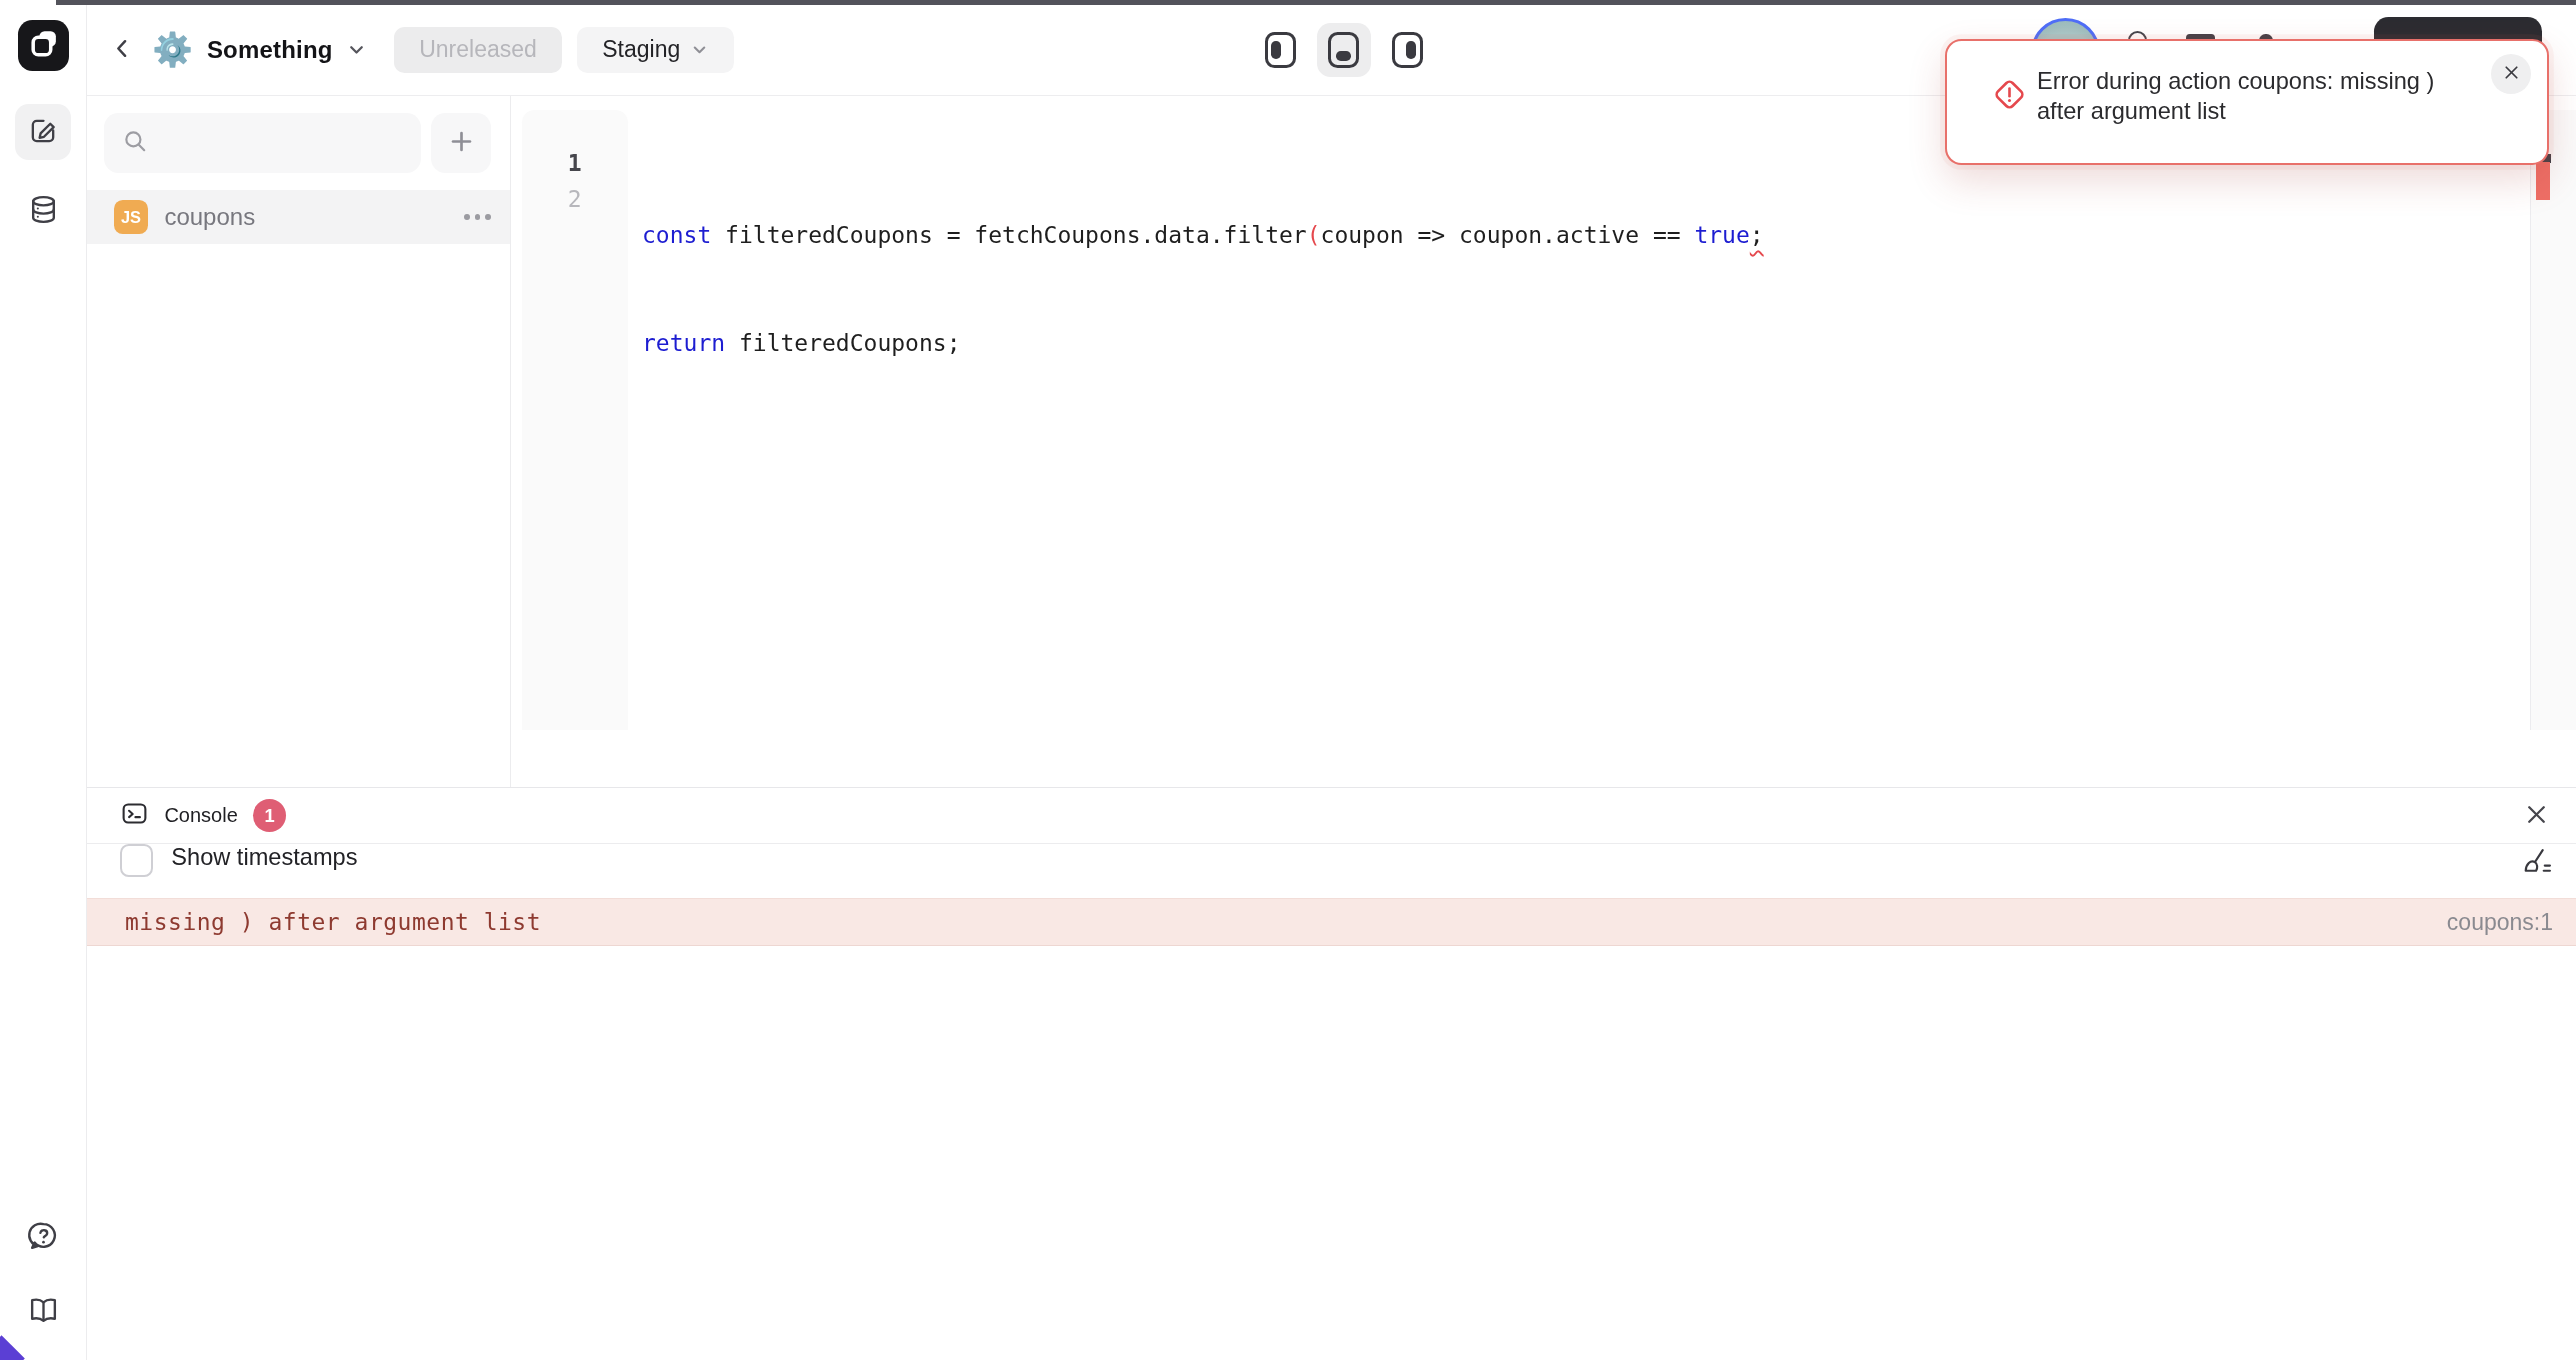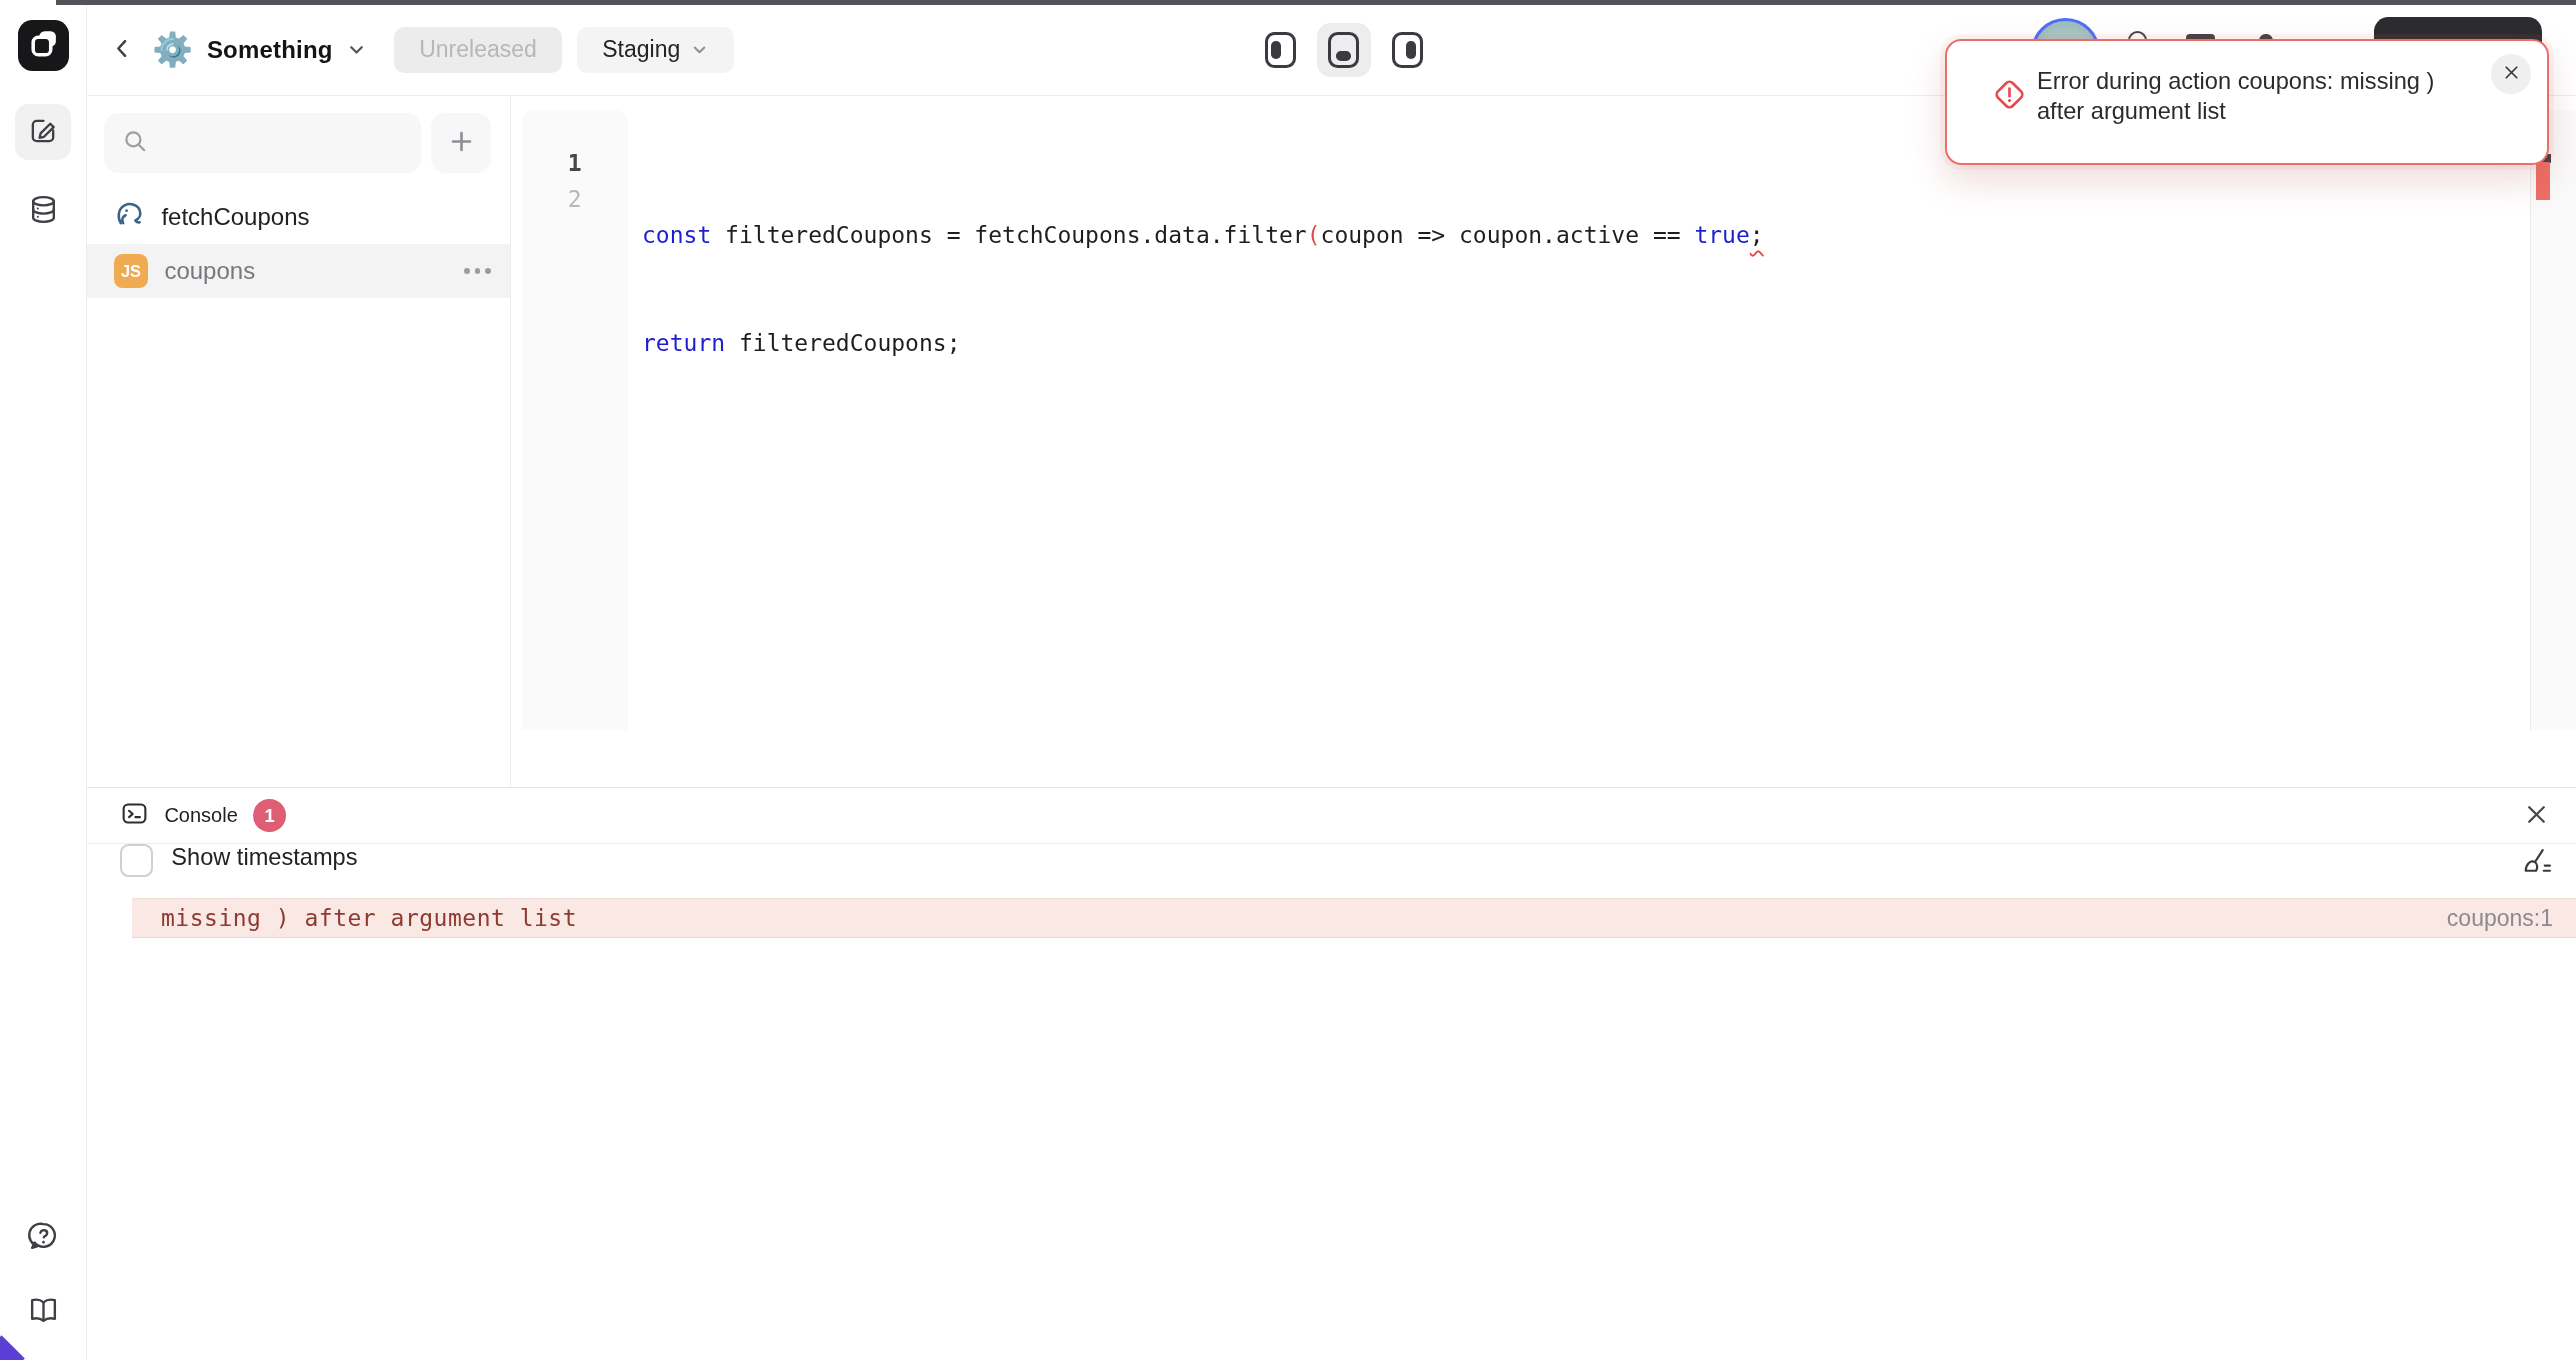--- a/index.html
+++ b/index.html
@@ -118,21 +118,21 @@
   .c-title { font-size:20px; color:#1f1f23; margin-left:15.4px; }
   .c-badge { margin-left:15.4px; min-width:33px; height:33px; border-radius:16.4px; background:#df5e74;
     color:#fff; font-size:18.3px; font-weight:600; display:flex; align-items:center; justify-content:center; }
   .c-close { margin-left:auto; border:none; background:transparent; color:#46464c; cursor:pointer;
     display:flex; padding:3.8px; }
   .c-controls { height:54px; display:flex; padding:0 23px 0 33px; }
   .checkbox { width:33px; height:33px; border:2.4px solid #cfcfd4; border-radius:8.7px; background:#fff;
     cursor:pointer; flex:none; }
   .c-label { font-size:23.6px; color:#222226; margin-left:18.3px; }
   .broom-btn { margin-left:auto; border:none; background:transparent; color:#38383e; cursor:pointer; display:flex; }
-  .c-entry { height:40px; display:flex; align-items:center; padding:0 23px 0 29px;margin-left:45px; }
+  .c-entry { height:48px; display:flex; align-items:center; padding:0 23px 0 38px; }
   .c-entry.error { background:#f9e8e4; border-top:1px solid #f2ddd8; border-bottom:1px solid #eed7d2; }
   .c-msg { font-family:"DejaVu Sans Mono", monospace; font-size:23px; color:#8e3a30; letter-spacing:0.5px; }
   .c-src { margin-left:auto; font-size:23px; color:#8a8a90; cursor:pointer; }
 
   
   .toast { position:absolute; left:1945px; top:39px; width:604px; height:126px; background:#fff;
     border:2.4px solid #e8706a; border-radius:16.4px; z-index:60;
     box-shadow:0 0 0 4.8px rgba(232,112,106,.07), 0 15.4px 37px rgba(160,50,45,.18); }
   .t-icon { position:absolute; left:44px; top:35px; color:#e5484d; }
   .t-msg { position:absolute; left:90px; top:25px; width:429px; font-size:23.6px; line-height:30px;
@@ -260,30 +260,20 @@
       <button class="plus-btn">
         <span>
           <svg width="29" height="29" viewBox="0 0 24 24" fill="none" stroke="currentColor" stroke-width="2.2" stroke-linecap="round">
               <line x1="12" y1="5" x2="12" y2="19"></line>
               <line x1="5" y1="12" x2="19" y2="12"></line>
             </svg>
         </span>
       </button>
     </div>
 
-    <div class="q-item">
-      <span>
-        <svg width="31" height="31" viewBox="0 0 32 32" fill="none" stroke="#38648b" stroke-width="2.6" stroke-linecap="round" stroke-linejoin="round">
-          <path d="M7 25C3.5 19 4 10 11 6.5 17 3.7 24.5 6 26.5 11.5c1.8 5-0.5 9-4.5 10.5 1 1.8 2.6 2.6 4.5 2"></path>
-          <path d="M9.5 25c-2.2-3.8-.5-7 2.5-8.2"></path>
-          <circle cx="13" cy="12" r="1.4" fill="#38648b" stroke="none"></circle>
-        </svg>
-      </span>
-      <span>fetchCoupons</span>
-    </div>
 
     <div class="q-item selected">
       <span class="js-badge">JS</span>
       <span>coupons</span>
       <span class="dots">
           <i></i>
           <i></i>
           <i></i>
         </span>
     </div>

